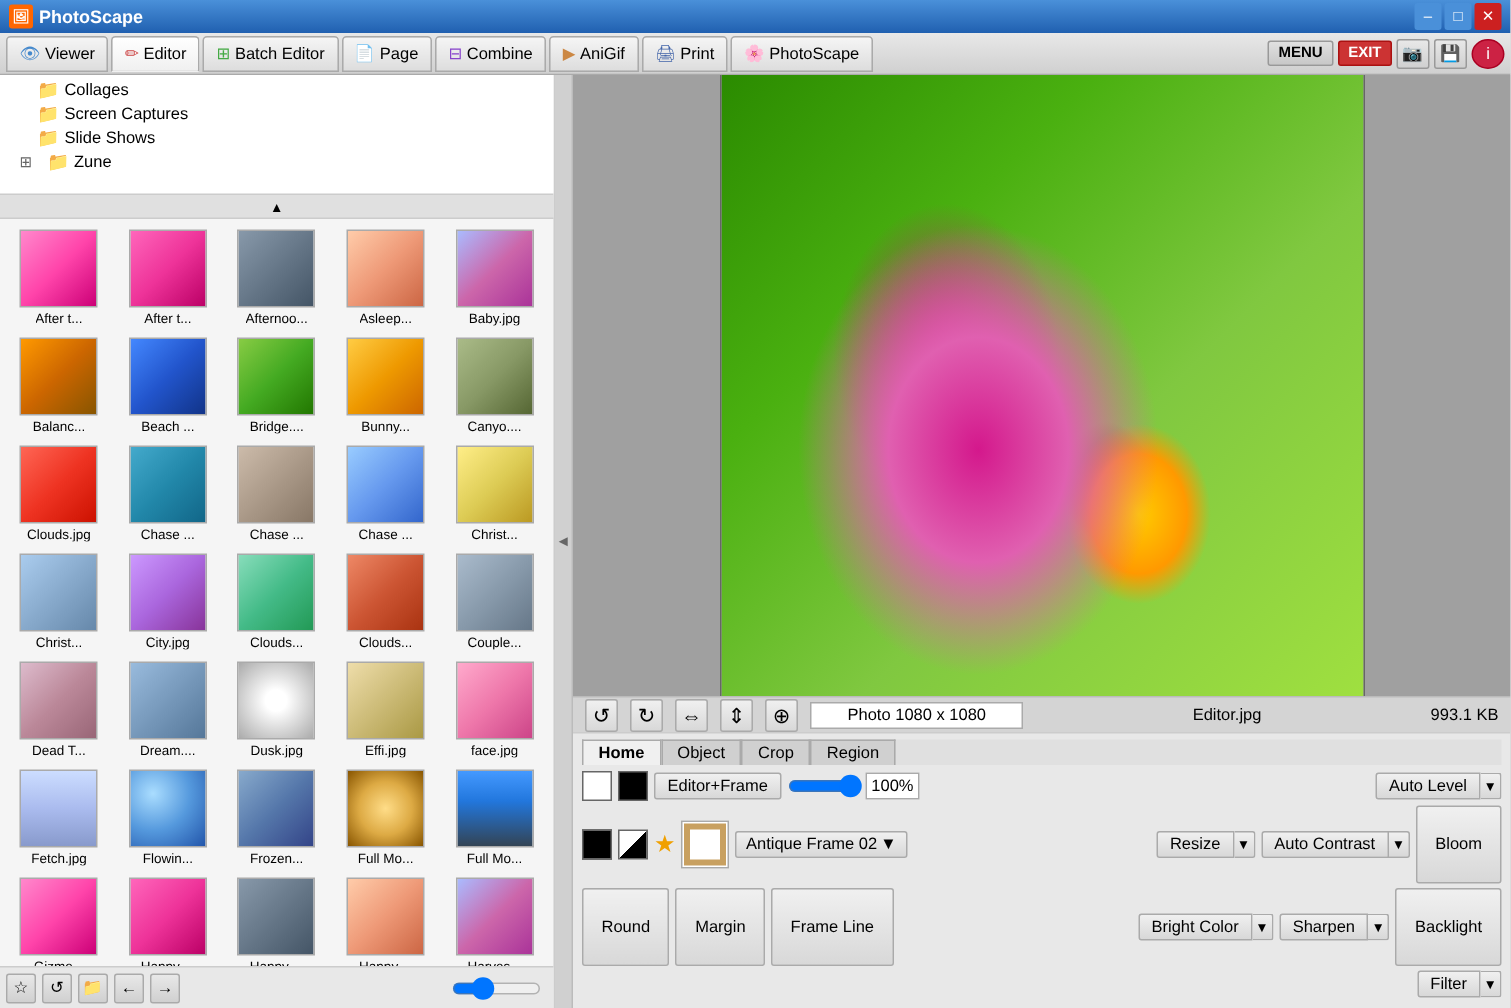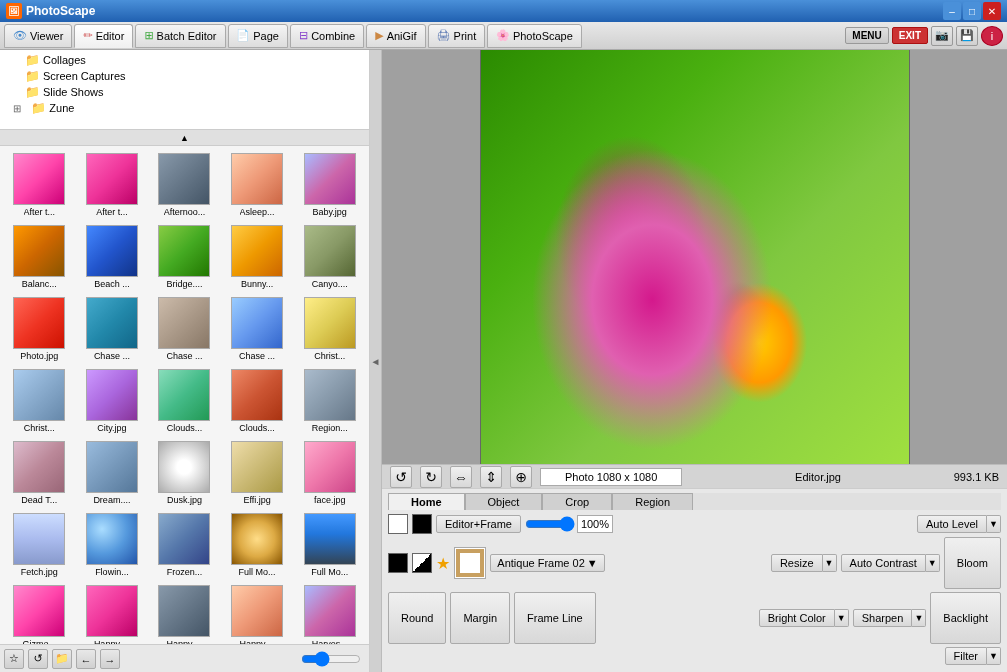--- a/index.html
+++ b/index.html
@@ -52,21 +52,21 @@
 
     
     .canvas-area { flex: 1; display: flex; align-items: center; justify-content: center; background: #a0a0a0; position: relative; overflow: hidden; }
     .photo-canvas { width: 430px; height: 430px; background: #555; border: 1px solid #666; overflow: hidden; display: flex; align-items: center; justify-content: center; }
 
     
     .info-bar { background: #d4d4d4; border-top: 1px solid #bbb; height: 24px; display: flex; align-items: center; padding: 0 8px; gap: 8px; font-size: 11px; }
 
     
     .edit-tabs { display: flex; gap: 0; background: #e0e0e0; }
-    .edit-tab { padding: 2px 22px; background: #d0d0d0; border: 1px solid #aaa; border-bottom: none; cursor: pointer; font-size: 11px; }
+    .edit-tab { padding: 2px 10px; background: #d0d0d0; border: 1px solid #aaa; border-bottom: none; cursor: pointer; font-size: 11px; }
     .edit-tab.active { background: #f0f0f0; font-weight: bold; }
 
     
     .edit-btn { padding: 2px 8px; background: linear-gradient(to bottom, #f0f0f0, #d8d8d8); border: 1px solid #aaa; border-radius: 2px; cursor: pointer; font-size: 11px; }
     .edit-btn-wide { padding: 19px 12px; background: linear-gradient(to bottom, #f0f0f0, #d8d8d8); border: 1px solid #aaa; border-radius: 2px; cursor: pointer; font-size: 11px; }
     .dropdown-btn { padding: 2px 6px; background: linear-gradient(to bottom, #f0f0f0, #d8d8d8); border: 1px solid #aaa; border-radius: 2px; cursor: pointer; font-size: 11px; display: flex; align-items: center; gap: 2px; }
     .btn-with-arrow { display: flex; }
     .btn-main { padding: 2px 8px; background: linear-gradient(to bottom, #f0f0f0, #d8d8d8); border: 1px solid #aaa; border-radius: 2px 0 0 2px; cursor: pointer; font-size: 11px; }
     .btn-arrow { width: 14px; background: linear-gradient(to bottom, #f0f0f0, #d8d8d8); border: 1px solid #aaa; border-left: none; border-radius: 0 2px 2px 0; cursor: pointer; font-size: 9px; display: flex; align-items: center; justify-content: center; }
 
@@ -264,21 +264,21 @@
             <div class="thumb-item">
       <div class="thumb-img t9"></div>
       <div class="thumb-label">Bunny...</div>
     </div>
             <div class="thumb-item">
       <div class="thumb-img t10"></div>
       <div class="thumb-label">Canyo....</div>
     </div>
             <div class="thumb-item">
       <div class="thumb-img t11"></div>
-      <div class="thumb-label">Photo.jpg</div>
+      <div class="thumb-label">Clouds.jpg</div>
     </div>
             <div class="thumb-item">
       <div class="thumb-img t12"></div>
       <div class="thumb-label">Chase ...</div>
     </div>
             <div class="thumb-item">
       <div class="thumb-img t13"></div>
       <div class="thumb-label">Chase ...</div>
     </div>
             <div class="thumb-item">
@@ -300,21 +300,21 @@
             <div class="thumb-item">
       <div class="thumb-img t18"></div>
       <div class="thumb-label">Clouds...</div>
     </div>
             <div class="thumb-item">
       <div class="thumb-img t19"></div>
       <div class="thumb-label">Clouds...</div>
     </div>
             <div class="thumb-item">
       <div class="thumb-img t20"></div>
-      <div class="thumb-label">Region...</div>
+      <div class="thumb-label">Couple...</div>
     </div>
             <div class="thumb-item">
       <div class="thumb-img t21"></div>
       <div class="thumb-label">Dead T...</div>
     </div>
             <div class="thumb-item">
       <div class="thumb-img t22"></div>
       <div class="thumb-label">Dream....</div>
     </div>
             <div class="thumb-item">

